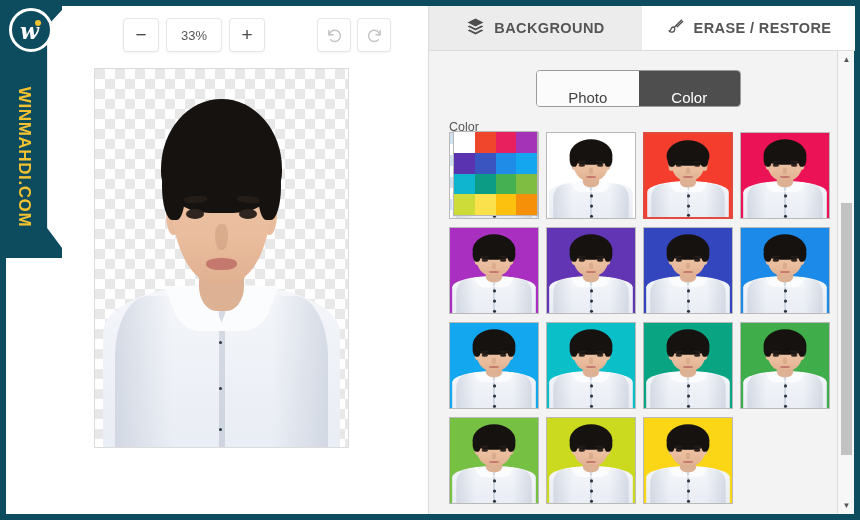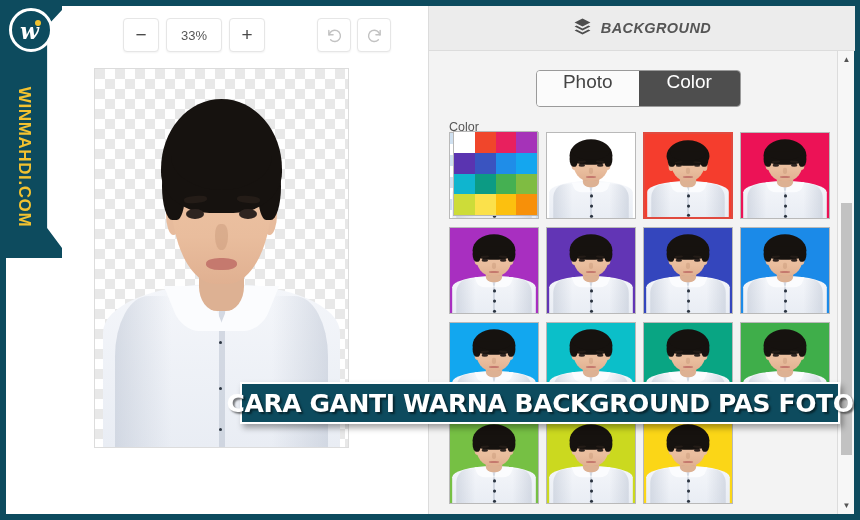--- a/index.html
+++ b/index.html
@@ -234,21 +234,20 @@
     width: 426px; height: 508px;
     background: #f3f3f3;
     border-left: 1px solid #dcdcdc;
   }
   .panel-tabs {
     position: absolute; left: 0; top: 0;
     width: 426px; height: 45px;
     display: flex;
     background: #ececec;
     border-bottom: 1px solid #dcdcdc;
-    font-style: italic;
   }
   .panel-tab {
     flex: 1;
     display: flex; align-items: center; justify-content: center;
     gap: 9px;
     font-size: 14.5px; font-weight: 700;
     letter-spacing: 0.4px;
     color: #555555;
     cursor: pointer;
   }
@@ -259,22 +258,22 @@
     position: absolute;
     left: 107px; top: 64px;
     width: 205px; height: 37px;
     border: 1px solid #9a9a9a;
     border-radius: 4px;
     overflow: hidden;
     display: flex;
   }
   .mode-opt {
     flex: 1;
-    display: flex; align-items: flex-start; justify-content: center;
-    font-size: 19px;
+    display: flex; align-items: flex-end; justify-content: center;
+    font-size: 15px;
     cursor: pointer;
   }
   .mode-opt.off { background: #fbfbfb; color: #444; }
   .mode-opt.on  { background: #4e4e4e; color: #ffffff; }
 
   .color-label {
     position: absolute; left: 20px; top: 114px;
     font-size: 12.5px; color: #555;
   }
 
@@ -435,20 +434,30 @@
     <div class="panel-tabs">
       <div class="panel-tab inactive">
         <span>
           <svg width="19" height="19" viewBox="0 0 24 24" fill="#4d4d4d">
             <path d="M12 2L2 7l10 5 10-5-10-5z"></path>
             <path d="M2 12l10 5 10-5-2.5-1.25L12 14.5 4.5 10.75 2 12z"></path>
             <path d="M2 17l10 5 10-5-2.5-1.25L12 19.5 4.5 15.75 2 17z"></path>
           </svg>
         </span>
         <span>BACKGROUND</span>
+      </div>
+      <div class="panel-tab active">
+        <span>
+          <svg width="19" height="19" viewBox="0 0 24 24" fill="none" stroke="#4d4d4d" stroke-width="1.7" stroke-linejoin="round">
+            <path d="M20 3.5l-9.5 9.5"></path>
+            <path d="M21.5 5l-8 8"></path>
+            <path d="M10.5 13c-1.8-1-3.6.4-4 2-.3 1.3-1 2-2.5 2.5 1.5 2 5 2.5 6.5 0 .9-1.5.6-3.3 0-4.5z"></path>
+          </svg>
+        </span>
+        <span>ERASE / RESTORE</span>
       </div>
     </div>
 
     <div class="mode-toggle">
       <div class="mode-opt off">
         <span>Photo</span>
       </div>
       <div class="mode-opt on">
         <span>Color</span>
       </div>
@@ -911,17 +920,14 @@
 
   <div class="brand-ribbon"></div>
   <div class="brand-logo">
     <span class="brand-logo-w">w</span>
     <span class="brand-logo-dot"></span>
   </div>
   <div class="brand-text">
     <span>WINMAHDI.COM</span>
   </div>
 
-  <div class="banner">
-    <span>CARA GANTI WARNA BACKGROUND PAS FOTO</span>
-  </div>
 
 </div>
 
 </body></html>

